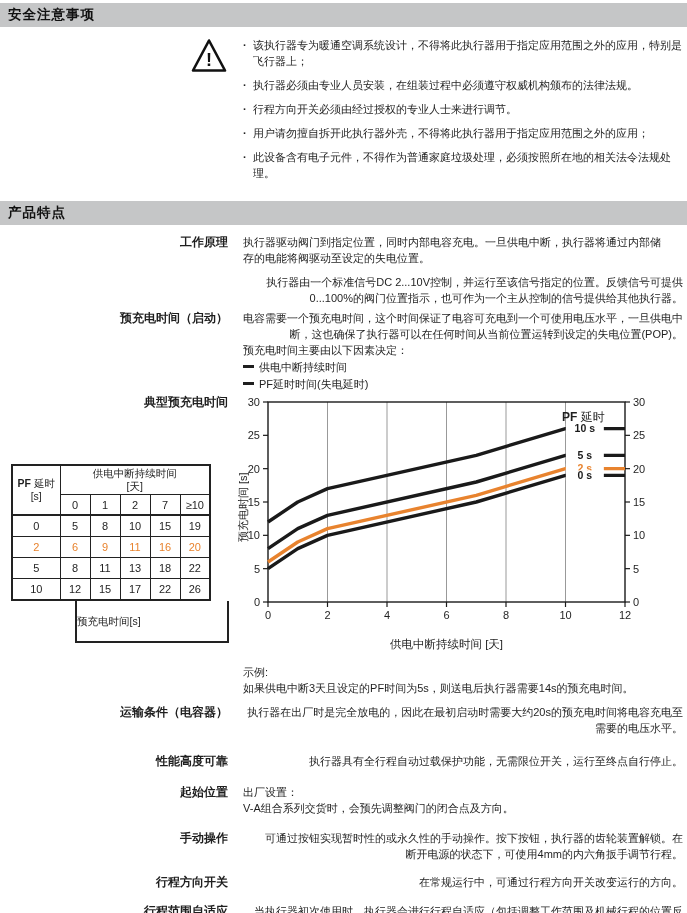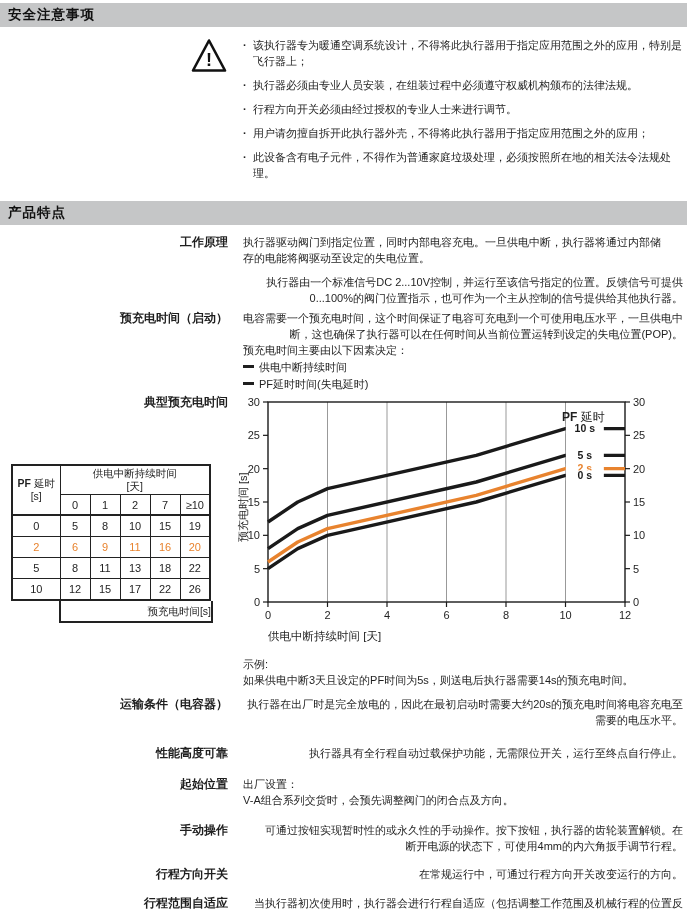--- a/index.html
+++ b/index.html
@@ -36,34 +36,34 @@
   .r7{margin-bottom:13px;}
   .dash-item{margin-top:1px;}
   .dash{display:inline-block;width:11px;height:3px;background:#1f1f1f;margin-right:5px;vertical-align:3px;}
   
   .chart-cell{position:relative;}
   .chart-block{position:relative;}
   .ylab{
     position:absolute;left:-8px;top:148px;transform:rotate(-90deg);
     transform-origin:left top;white-space:nowrap;font-size:11px;color:#1f1f1f;
   }
-  .xlab{margin-left:25px;width:357px;text-align:left;font-size:11.5px;margin-top:2px;}
+  .xlab{margin-left:25px;width:357px;text-align:center;font-size:11.5px;margin-top:10px;}
   .example{margin-top:12px;}
   
   .tbl-wrap{position:absolute;top:70px;left:11px;width:200px;}
   table.pf-table{border-collapse:collapse;border:2px solid #222;table-layout:fixed;width:198px;}
   table.pf-table td{border:1px solid #222;text-align:center;font-size:11px;padding:1px 0;vertical-align:middle;}
   table.pf-table .corner{border-bottom:2px solid #222;font-size:10.5px;line-height:13px;}
   table.pf-table .toph{font-size:10.5px;line-height:13px;}
   table.pf-table tr.subhead td{border-bottom:2px solid #222;height:17px;}
   table.pf-table tbody td{height:18px;}
   table.pf-table tr.hl td{color:#e8832e;}
   .pf-footer{
-    width:150px;margin-left:48px;border:2px solid #222;border-top:none;
-    text-align:right;font-size:10.5px;padding:2px 0;box-sizing:content-box;
+    width:150px;margin-left:64px;border:2px solid #222;border-top:none;
+    text-align:left;font-size:10.5px;padding:12px 0;box-sizing:content-box;
   }
   .bold{font-weight:bold;}
 </style>
 </head>
 <body>
 
 <div>
 
   <div class="section-bar bar1">
     <span>安全注意事项</span>

